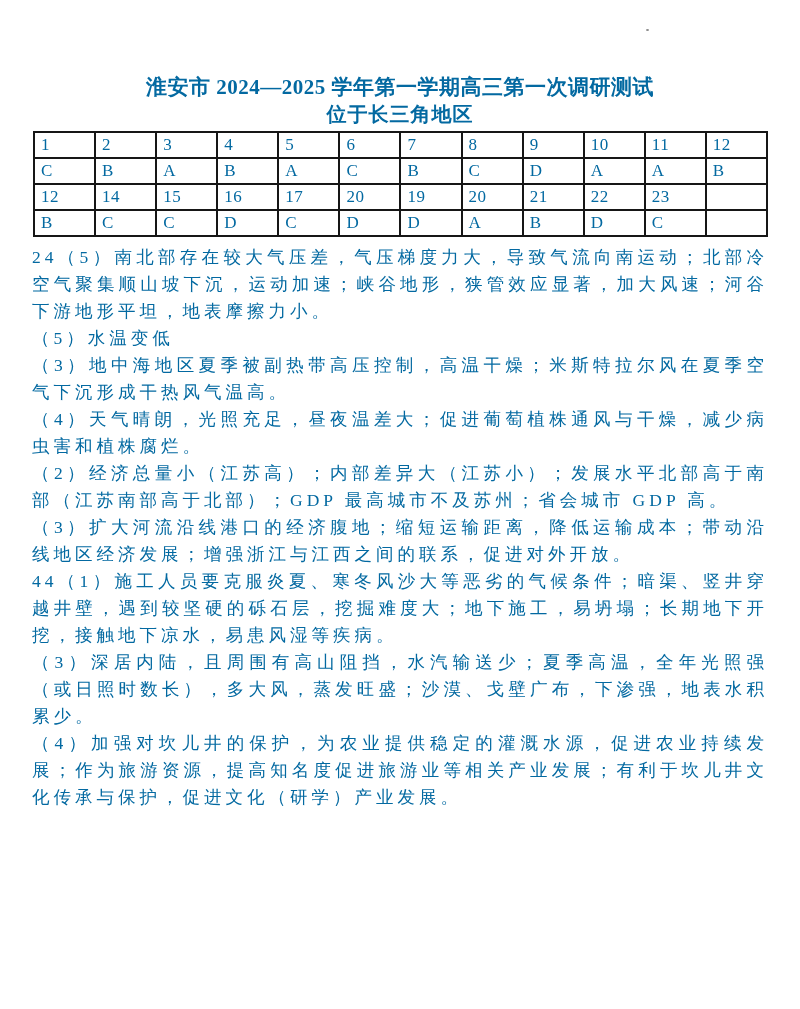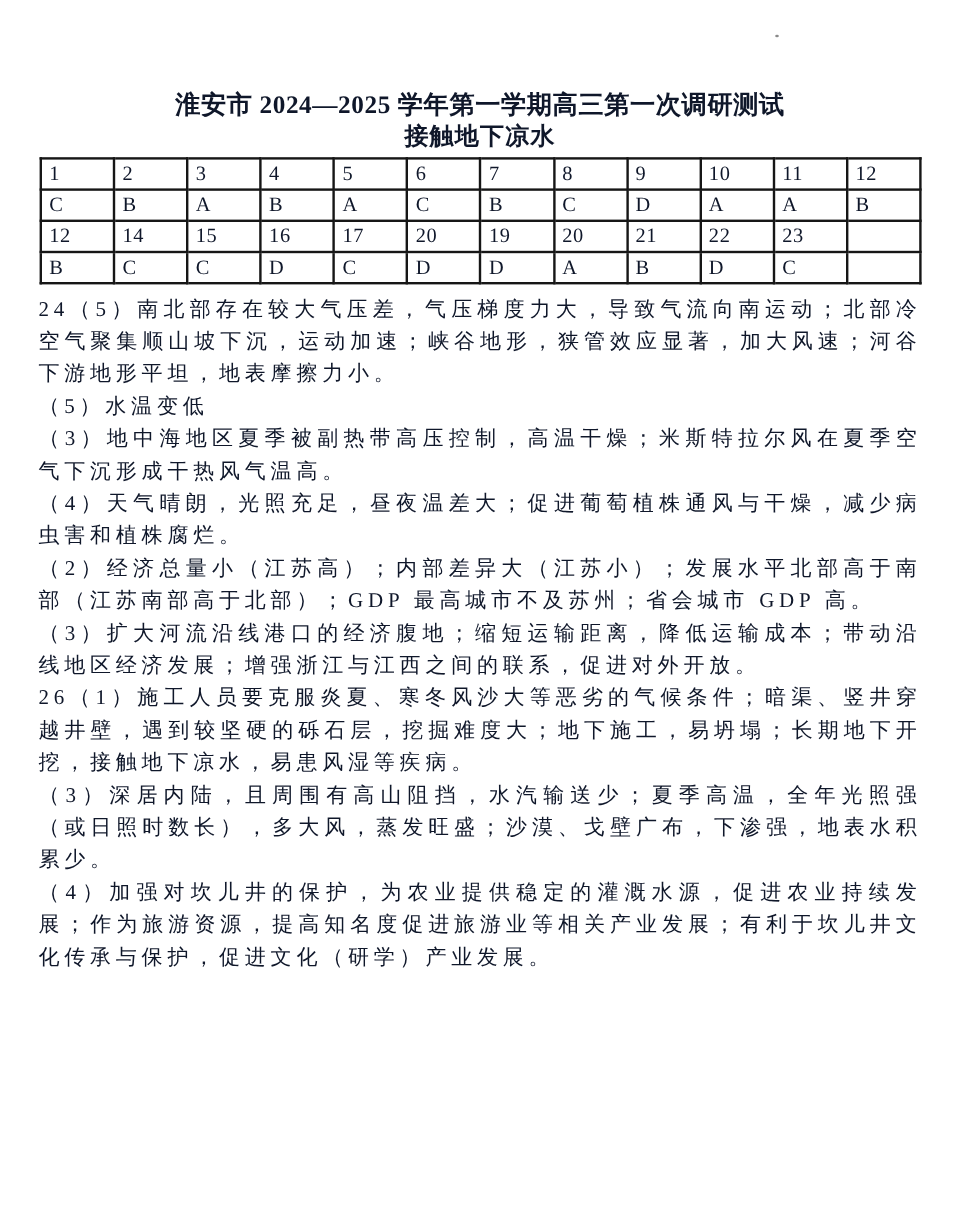--- a/index.html
+++ b/index.html
@@ -5,21 +5,21 @@
   html, body {
     margin: 0;
     padding: 0;
     background: #ffffff;
   }
   .page {
     position: relative;
     width: 800px;
     height: 1009px;
     background: #ffffff;
-    color: #0f172a;
+    color: #0369a1;
     font-family: "Liberation Serif", "DejaVu Serif", serif;
     overflow: hidden;
     box-sizing: border-box;
     padding-top: 74px;
   }
   .speck {
     position: absolute;
     left: 646px;
     top: 29px;
     width: 3px;
@@ -74,21 +74,21 @@
   }
 </style>
 </head>
 <body>
 
 <div class="page">
 
   <div class="speck"></div>
 
   <h1 class="doc-title">淮安市 2024—2025 学年第一学期高三第一次调研测试</h1>
-  <h2 class="doc-subtitle">接触地下凉水</h2>
+  <h2 class="doc-subtitle">位于长三角地区</h2>
 
   <table class="answer-key">
     <tbody>
         <tr>
       <td>1</td>
       <td>2</td>
       <td>3</td>
       <td>4</td>
       <td>5</td>
       <td>6</td>
@@ -144,18 +144,18 @@
   </tbody>
     </table>
 
   <div class="answers">
     <p>24（5）南北部存在较大气压差，气压梯度力大，导致气流向南运动；北部冷空气聚集顺山坡下沉，运动加速；峡谷地形，狭管效应显著，加大风速；河谷下游地形平坦，地表摩擦力小。</p>
     <p>（5）水温变低</p>
     <p>（3）地中海地区夏季被副热带高压控制，高温干燥；米斯特拉尔风在夏季空气下沉形成干热风气温高。</p>
     <p>（4）天气晴朗，光照充足，昼夜温差大；促进葡萄植株通风与干燥，减少病虫害和植株腐烂。</p>
     <p>（2）经济总量小（江苏高）；内部差异大（江苏小）；发展水平北部高于南部（江苏南部高于北部）；GDP 最高城市不及苏州；省会城市 GDP 高。</p>
     <p>（3）扩大河流沿线港口的经济腹地；缩短运输距离，降低运输成本；带动沿线地区经济发展；增强浙江与江西之间的联系，促进对外开放。</p>
-    <p>26（1）施工人员要克服炎夏、寒冬风沙大等恶劣的气候条件；暗渠、竖井穿越井壁，遇到较坚硬的砾石层，挖掘难度大；地下施工，易坍塌；长期地下开挖，接触地下凉水，易患风湿等疾病。</p>
+    <p>44（1）施工人员要克服炎夏、寒冬风沙大等恶劣的气候条件；暗渠、竖井穿越井壁，遇到较坚硬的砾石层，挖掘难度大；地下施工，易坍塌；长期地下开挖，接触地下凉水，易患风湿等疾病。</p>
     <p>（3）深居内陆，且周围有高山阻挡，水汽输送少；夏季高温，全年光照强（或日照时数长），多大风，蒸发旺盛；沙漠、戈壁广布，下渗强，地表水积累少。</p>
     <p>（4）加强对坎儿井的保护，为农业提供稳定的灌溉水源，促进农业持续发展；作为旅游资源，提高知名度促进旅游业等相关产业发展；有利于坎儿井文化传承与保护，促进文化（研学）产业发展。</p>
   </div>
 
 </div>
 
 </body></html>

